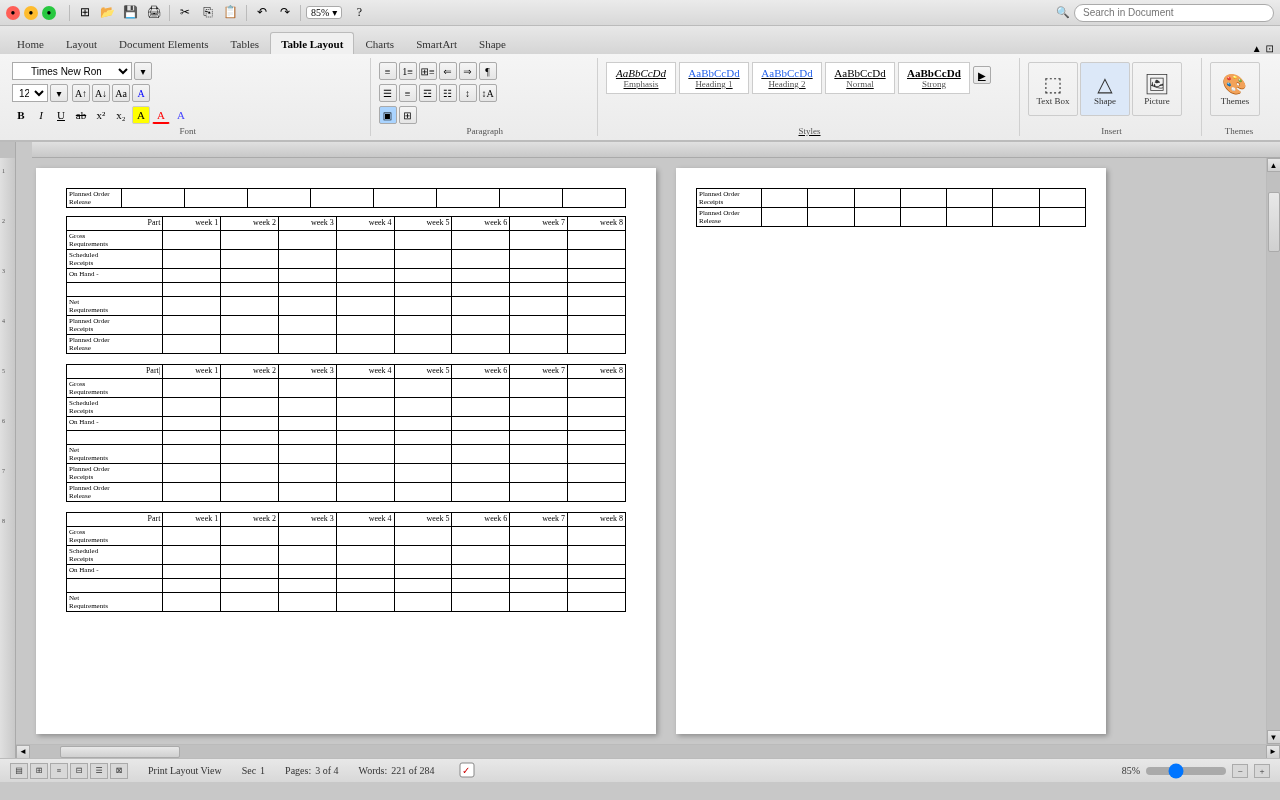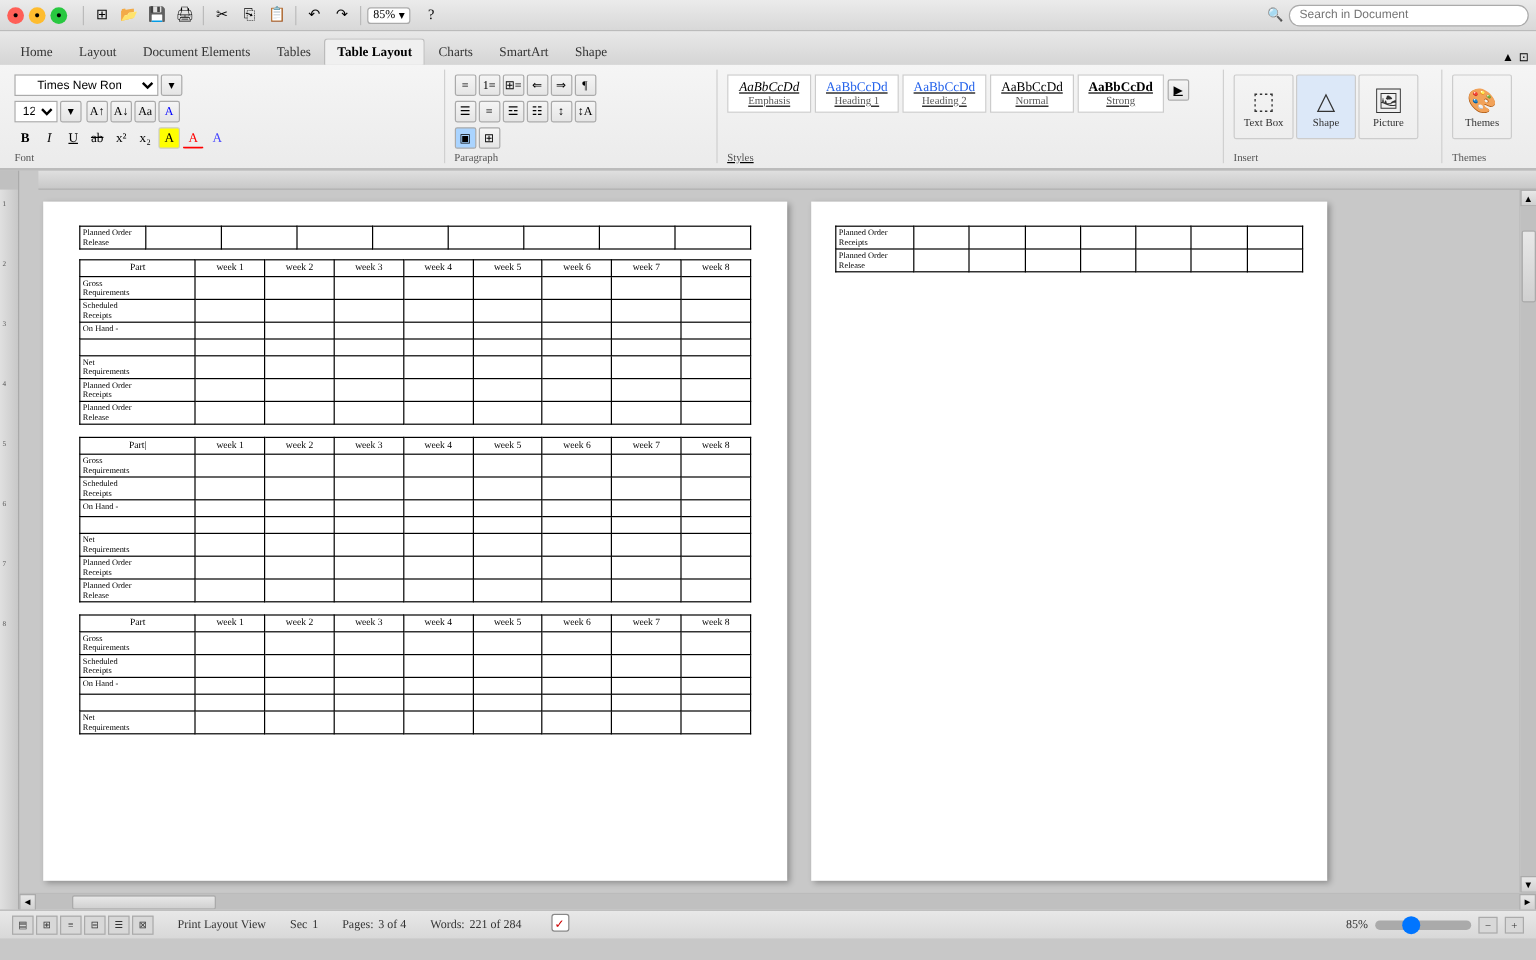--- a/index.html
+++ b/index.html
@@ -79,20 +79,21 @@
     .ribbon-group {
       display: flex;
       flex-direction: column;
       border-right: 1px solid #d0d0d0;
       padding: 0 6px;
       min-width: 60px;
     }
     .ribbon-group:last-child { border-right: none; }
     .ribbon-group-label {
       font-size: 9px;
+      text-align: center;
       color: #555;
       margin-top: auto;
       padding-top: 2px;
     }
     .ribbon-controls { display: flex; flex-wrap: wrap; gap: 2px; flex: 1; align-items: flex-start; padding-top: 4px; }
     .ribbon-btn {
       display: flex; align-items: center; justify-content: center;
       padding: 2px 4px;
       font-size: 10px;
       cursor: pointer;
@@ -237,21 +238,21 @@
     .mrp-table td:first-child {
       min-width: 55px;
       width: 55px;
     }
     .mrp-table th:first-child {
       min-width: 55px;
       width: 55px;
     }
     .mrp-table th {
       font-weight: normal;
-      text-align: center;
+      text-align: right;
     }
     .week-header { width: 33px; }
     .part-header { color: #000; }
 
     
     .right-scrollbar {
       width: 14px;
       background: #d0d0d0;
       border-left: 1px solid #bbb;
       display: flex;

